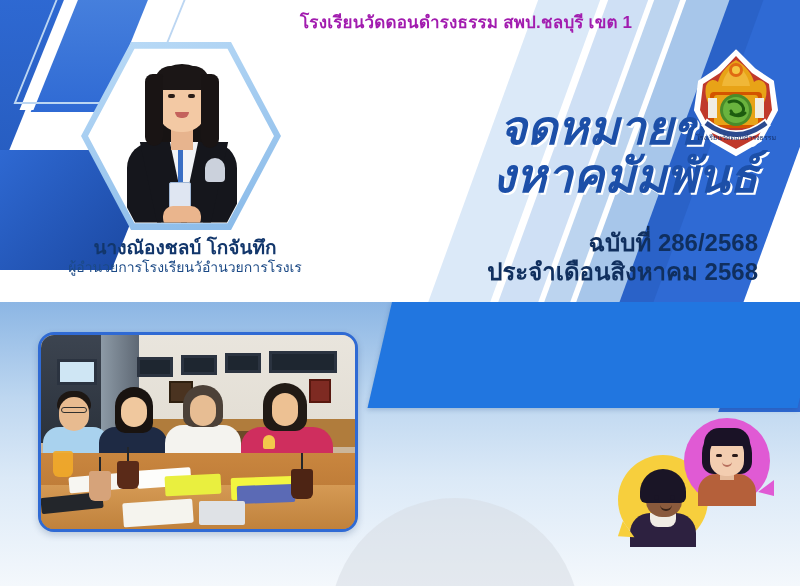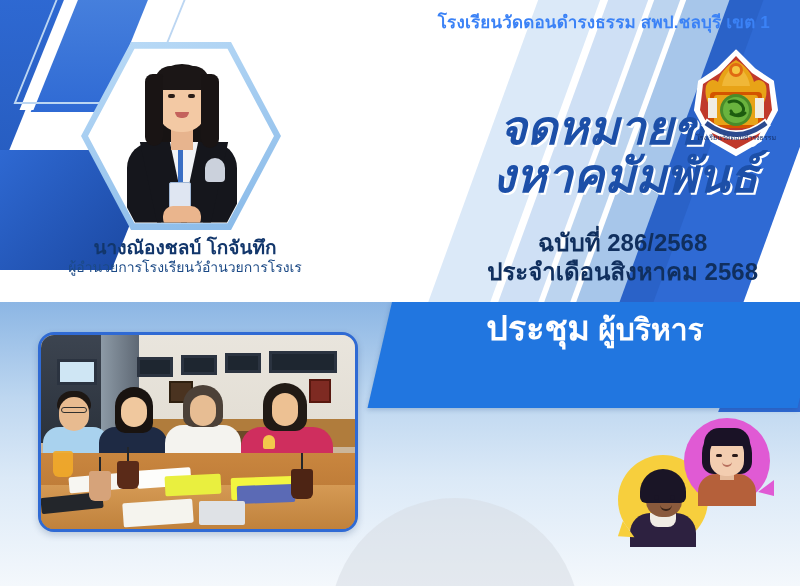--- a/index.html
+++ b/index.html
@@ -45,22 +45,22 @@
   .lb2 { left:72px;  top:-20px;  width:14px;  height:130px; background:#ffffff; }
   .lb3 { left:84px;  top:-20px;  width:72px;  height:132px; background:linear-gradient(180deg,#4a83de,#2f6ad4); }
   .lb4 { left:-10px; top:150px;  width:170px; height:120px; background:linear-gradient(120deg,#2f6ad4,#1d4ba6); }
   .lb-outline {
     position:absolute; left:62px; top:-16px; width:130px; height:120px;
     border:2px solid #bcd6f2; transform:skewX(-22deg); transform-origin:top left;
   }
 
   
   .header-title {
-    position:absolute; left:300px; top:8px; width:470px; text-align:right;
-    font-size:17px; font-weight:bold; color:#3b82f6; letter-spacing:.2px;
+    position:absolute; left:300px; top:8px; width:470px; text-align:left;
+    font-size:17px; font-weight:bold; color:#a21caf; letter-spacing:.2px;
     z-index:9; white-space:nowrap;
   }
 
   
   .hex-wrap {
     position:absolute; left:76px; top:36px; width:210px; height:200px; z-index:8;
   }
   .hex-outer, .hex-inner, .hex-photo {
     position:absolute; left:50%; top:50%; transform:translate(-50%,-50%);
     clip-path:polygon(25% 2%,75% 2%,100% 50%,75% 98%,25% 98%,0% 50%);
@@ -98,21 +98,21 @@
     font-size:14px; color:#1c4a86; z-index:9;
   }
 
   
   .big-title {
     position:absolute; right:42px; top:104px; text-align:right; z-index:9;
   }
   .bt-line1 { font-size:47px; font-weight:bold; font-style:italic; color:#1c4fa8; line-height:1; text-shadow:2px 2px 0 #ffffff; }
   .bt-line2 { font-size:47px; font-weight:bold; font-style:italic; color:#1c4fa8; line-height:1.05; text-shadow:2px 2px 0 #ffffff; }
   .issue {
-    position:absolute; right:42px; top:228px; text-align:center; z-index:9;
+    position:absolute; right:42px; top:228px; text-align:right; z-index:9;
     font-size:24px; font-weight:bold; color:#102f5e; line-height:1.22;
   }
 
   
   .emblem { position:absolute; left:684px; top:48px; width:104px; height:112px; z-index:10; }
 
   
   .bottom-section {
     position:absolute; left:0; top:302px; width:800px; height:284px;
     background:linear-gradient(180deg,#8cb6e4 0%,#bed7f0 34%,#dbe9f7 62%,#f4f8fc 100%);
@@ -312,23 +312,20 @@
       <text x="52" y="92" font-size="7" fill="#14306b" text-anchor="middle">โรงเรียนวัดดอนดำรงธรรม</text>
     </svg>
   </div>
 
   <div class="bottom-section">
     <div class="bg-circle"></div>
     <div class="bottom-blue-edge"></div>
 
     <div class="banner"></div>
     <div class="banner-text">
-      <div class="bn-l1">
-        <span class="strong">ประชุม</span><span> ผู้บริหาร</span>
-      </div>
     </div>
 
   </div>
 
   <div class="photo-frame">
     <div class="ph ph-wall"></div>
     <div class="ph ph-darkwall"></div>
     <div class="ph ph-curtain"></div>
     <div class="ph ph-win w1"></div>
     <div class="ph ph-win w2"></div>

